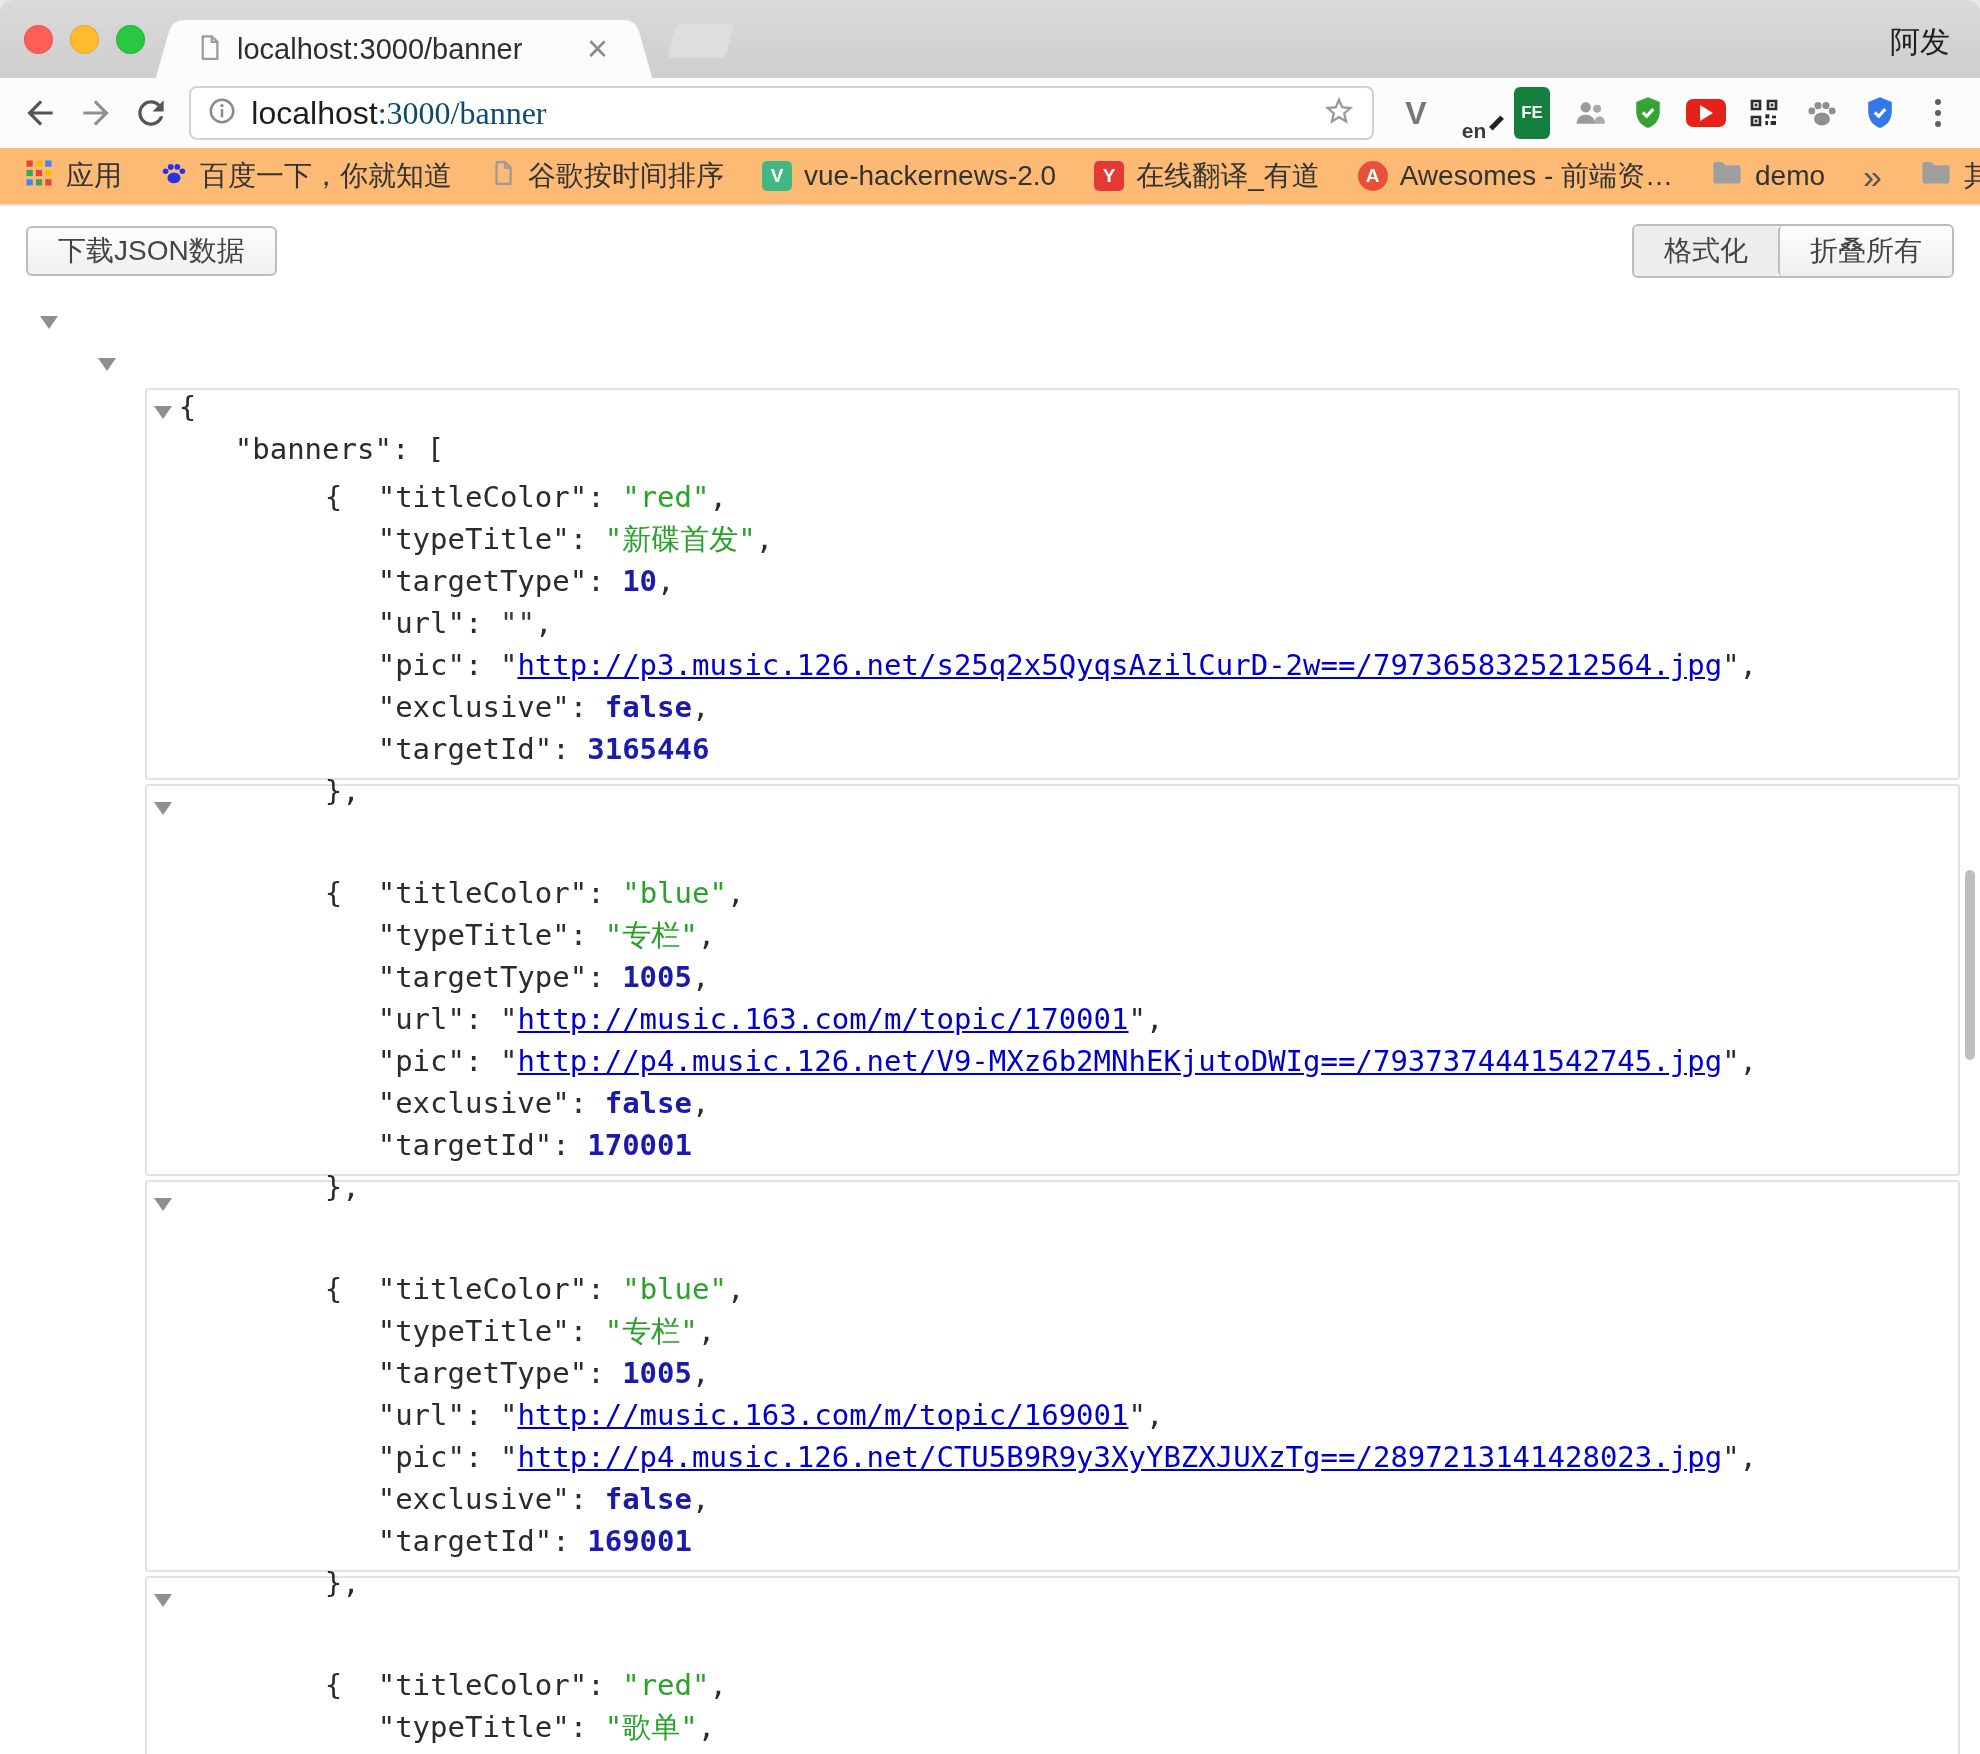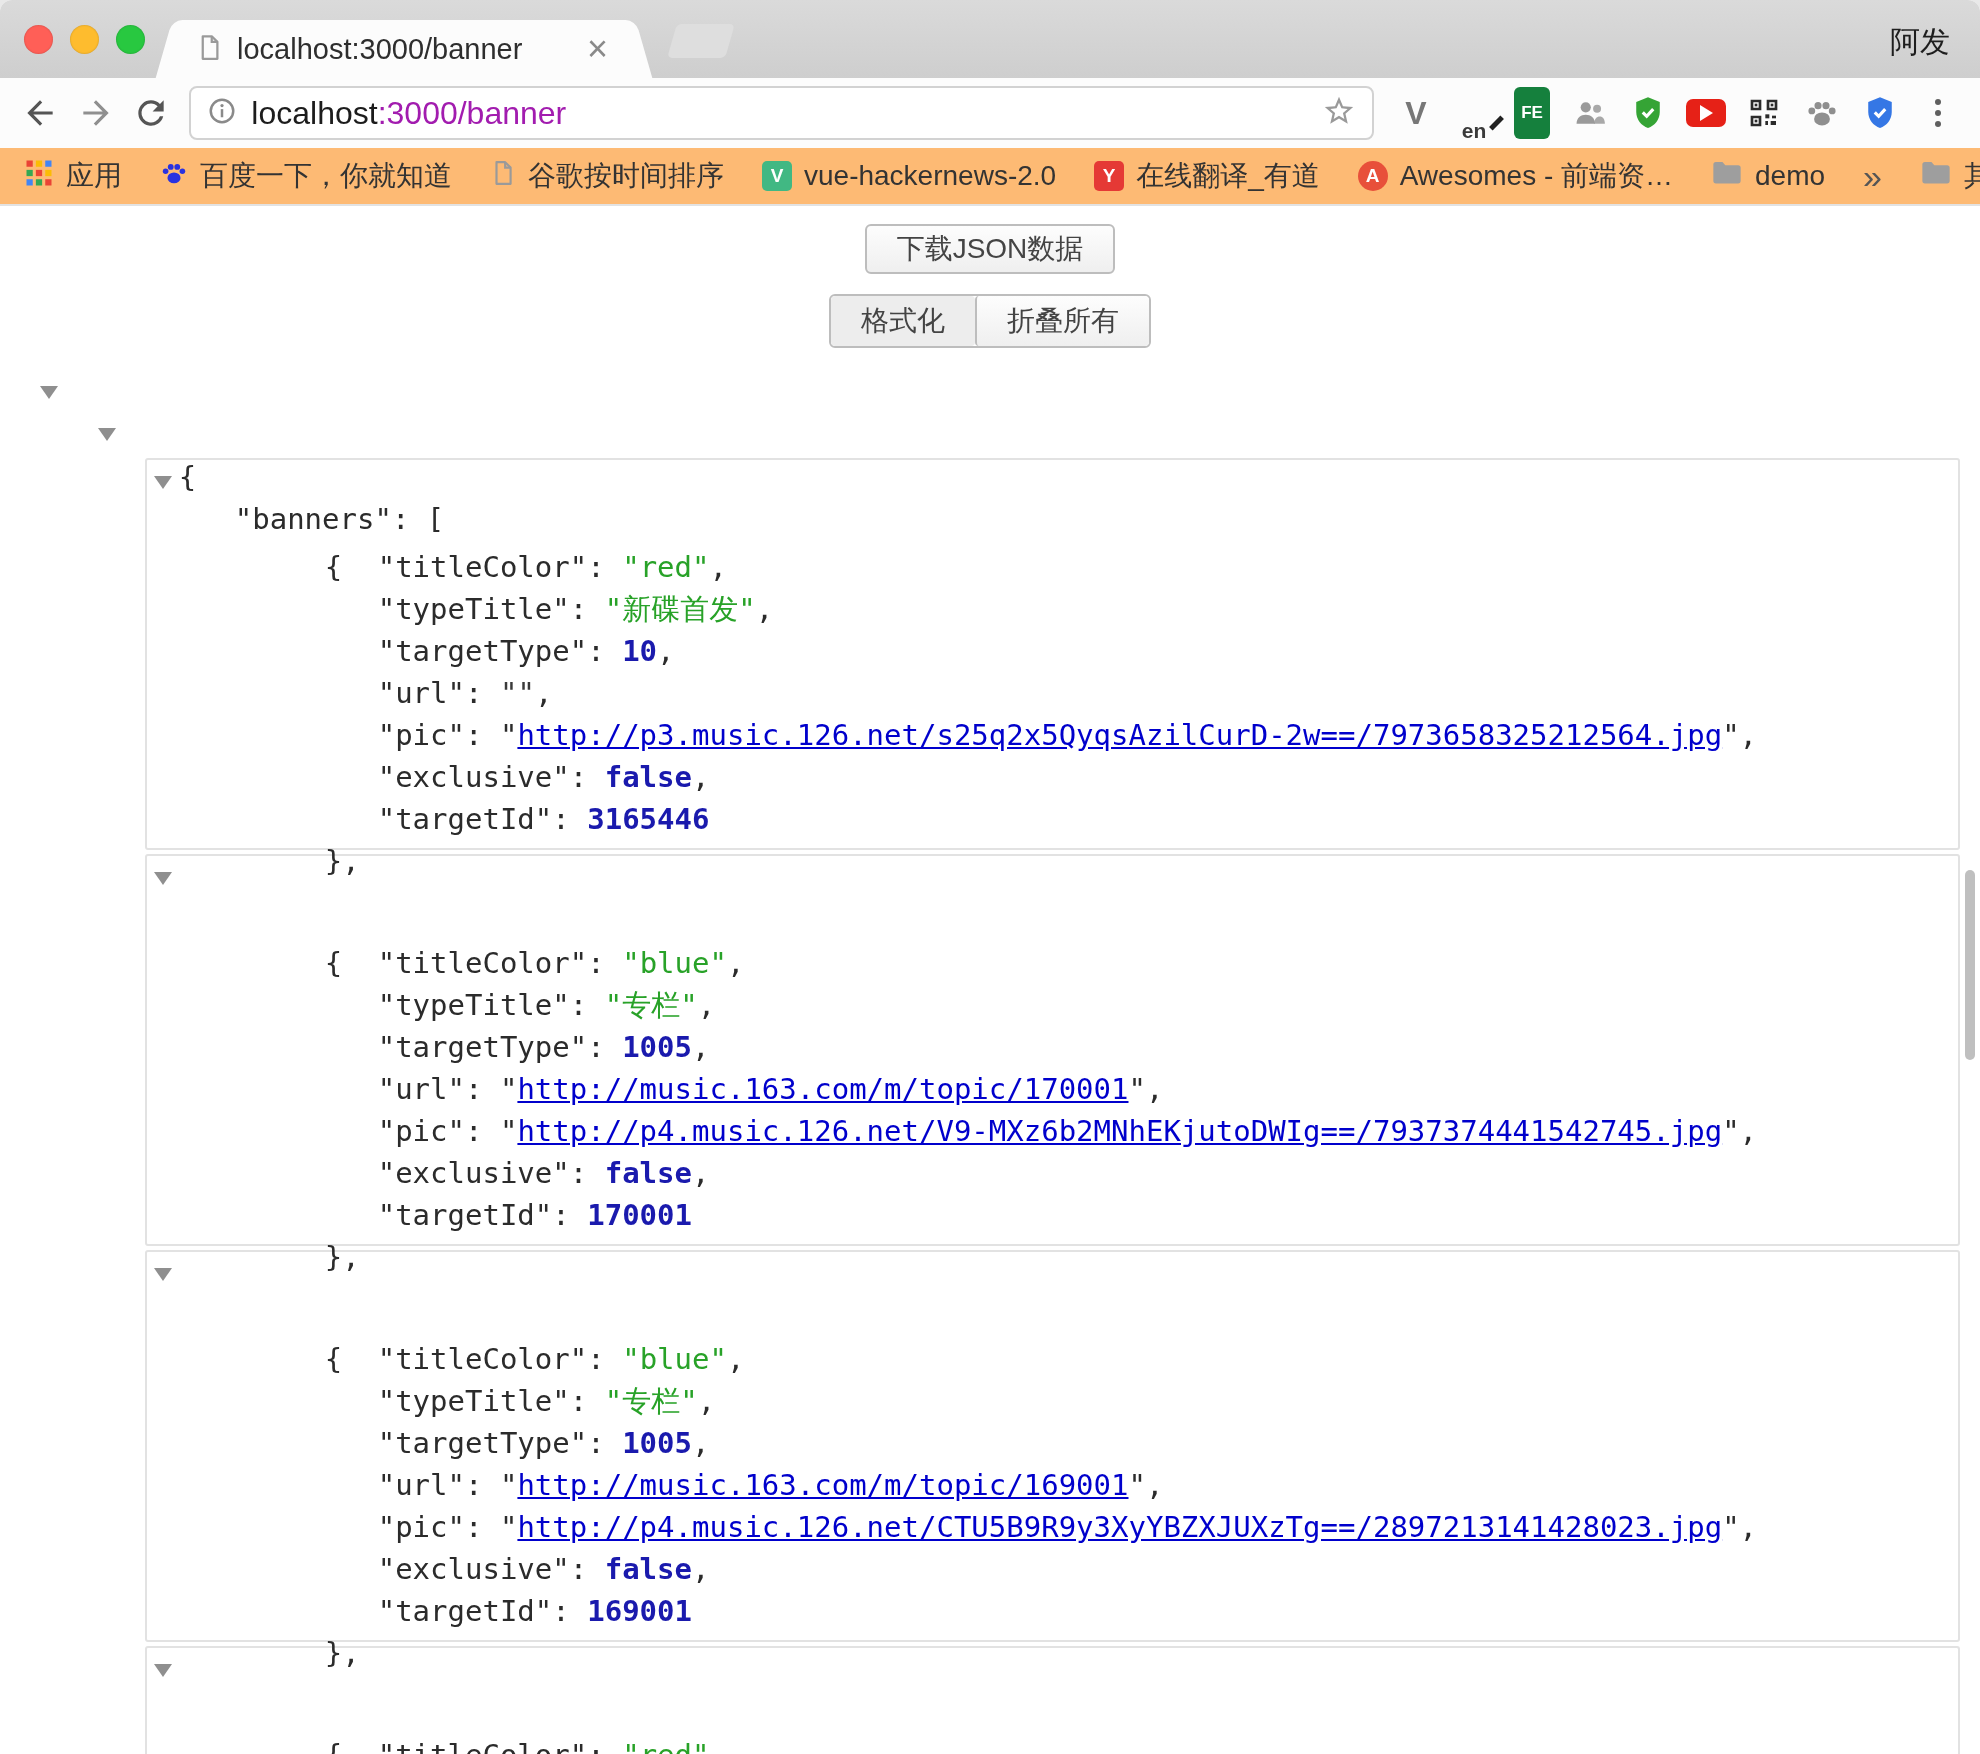--- a/index.html
+++ b/index.html
@@ -25,21 +25,21 @@
   .newtab-stub { position:absolute; left:672px; top:24px; width:58px; height:34px; background:#dedede;
                  transform:skewX(-16deg); border-radius:5px; }
   .profile-name { position:absolute; right:30px; top:22px; font-size:30px; color:#1e1e1e; }
 
   
   .navbar { height:70px; background:#fcfcfc; display:flex; align-items:center; padding:0 16px; gap:8px; }
   .nav-ico { width:48px; height:48px; display:flex; align-items:center; justify-content:center; border-radius:8px; }
   .omnibox { width:1190px; height:54px; background:#fff; border:2px solid #d2d2d2; border-radius:8px;
              display:flex; align-items:center; padding:0 16px; gap:14px; margin-left:6px; }
   .url-text { font-size:32px; flex:1; white-space:nowrap; overflow:hidden; }
-  .url-host { color:#1c1c1c; } .url-path { color:#a21caf; }
+  .url-host { color:#1c1c1c; } .url-path { color:#0c4a6e;font-family:Liberation Serif, serif; }
   .ext-row { display:flex; align-items:center; gap:6px; margin-left:8px; }
   .ext { width:52px; height:52px; display:flex; align-items:center; justify-content:center; }
   .vim { font-size:32px; font-weight:bold; color:#777; }
   .en-ic { position:relative; font-size:21px; font-weight:bold; color:#3a3a3a;margin-top:36px; }
   .en-ic i { position:absolute; right:-13px; top:-4px; width:5px; height:16px; background:#222; transform:rotate(45deg); }
   .fe { width:36px; height:52px; background:#15803d; color:#fff; border-radius:6px; font-size:17px; font-weight:bold;
         display:flex; align-items:center; justify-content:center; }
   .yt { width:40px; height:28px; background:#e62117; border-radius:7px; display:flex; align-items:center; justify-content:center; }
   .yt i { width:0; height:0; border-left:13px solid #fff; border-top:8px solid transparent; border-bottom:8px solid transparent; }
   .dots { display:flex; flex-direction:column; gap:5px; }
@@ -49,21 +49,21 @@
   .bookmarks { height:58px; background:#fdba74; display:flex; align-items:center; padding:0 24px;
                gap:38px; border-bottom:2px solid #e2e2e2; }
   .bm { display:flex; align-items:center; gap:12px; font-size:28px; color:#333; white-space:nowrap; }
   .bm-sq { width:30px; height:30px; border-radius:5px; color:#fff; font-size:19px; font-weight:bold;
            display:flex; align-items:center; justify-content:center; }
   .bm-sq.vue { background:#41b883; } .bm-sq.youdao { background:#e53935; }
   .bm-sq.awesomes { background:#e8503a; border-radius:50%; }
   .bm-chevron { margin-left:auto; font-size:34px; color:#555; }
 
   
-  .content-bar { display:flex; justify-content:space-between; align-items:center; gap:20px; padding:18px 26px 0;flex-direction:column; }
+  .content-bar { display:flex; justify-content:space-between; align-items:center; gap:20px; padding:18px 26px 0; }
   .btn { height:50px; font-size:28px; color:#444; background:linear-gradient(#fdfdfd,#efefef);
          border:2px solid #bdbdbd; border-radius:6px; padding:0 30px; font-family:inherit; cursor:pointer; }
   .seg { display:flex; border:2px solid #bdbdbd; border-radius:6px; overflow:hidden; }
   .seg .btn { border:none; border-radius:4px; }
   .seg .btn + .btn { border-left:2px solid #bdbdbd; }
   .seg .btn.active { background:#ededed; }
 
   
   .json-tree { font-family:"DejaVu Sans Mono", monospace; font-size:29px; color:#2b2b2b; margin-top:24px; }
   .jrow { position:relative; height:42px; line-height:42px; white-space:pre; }

